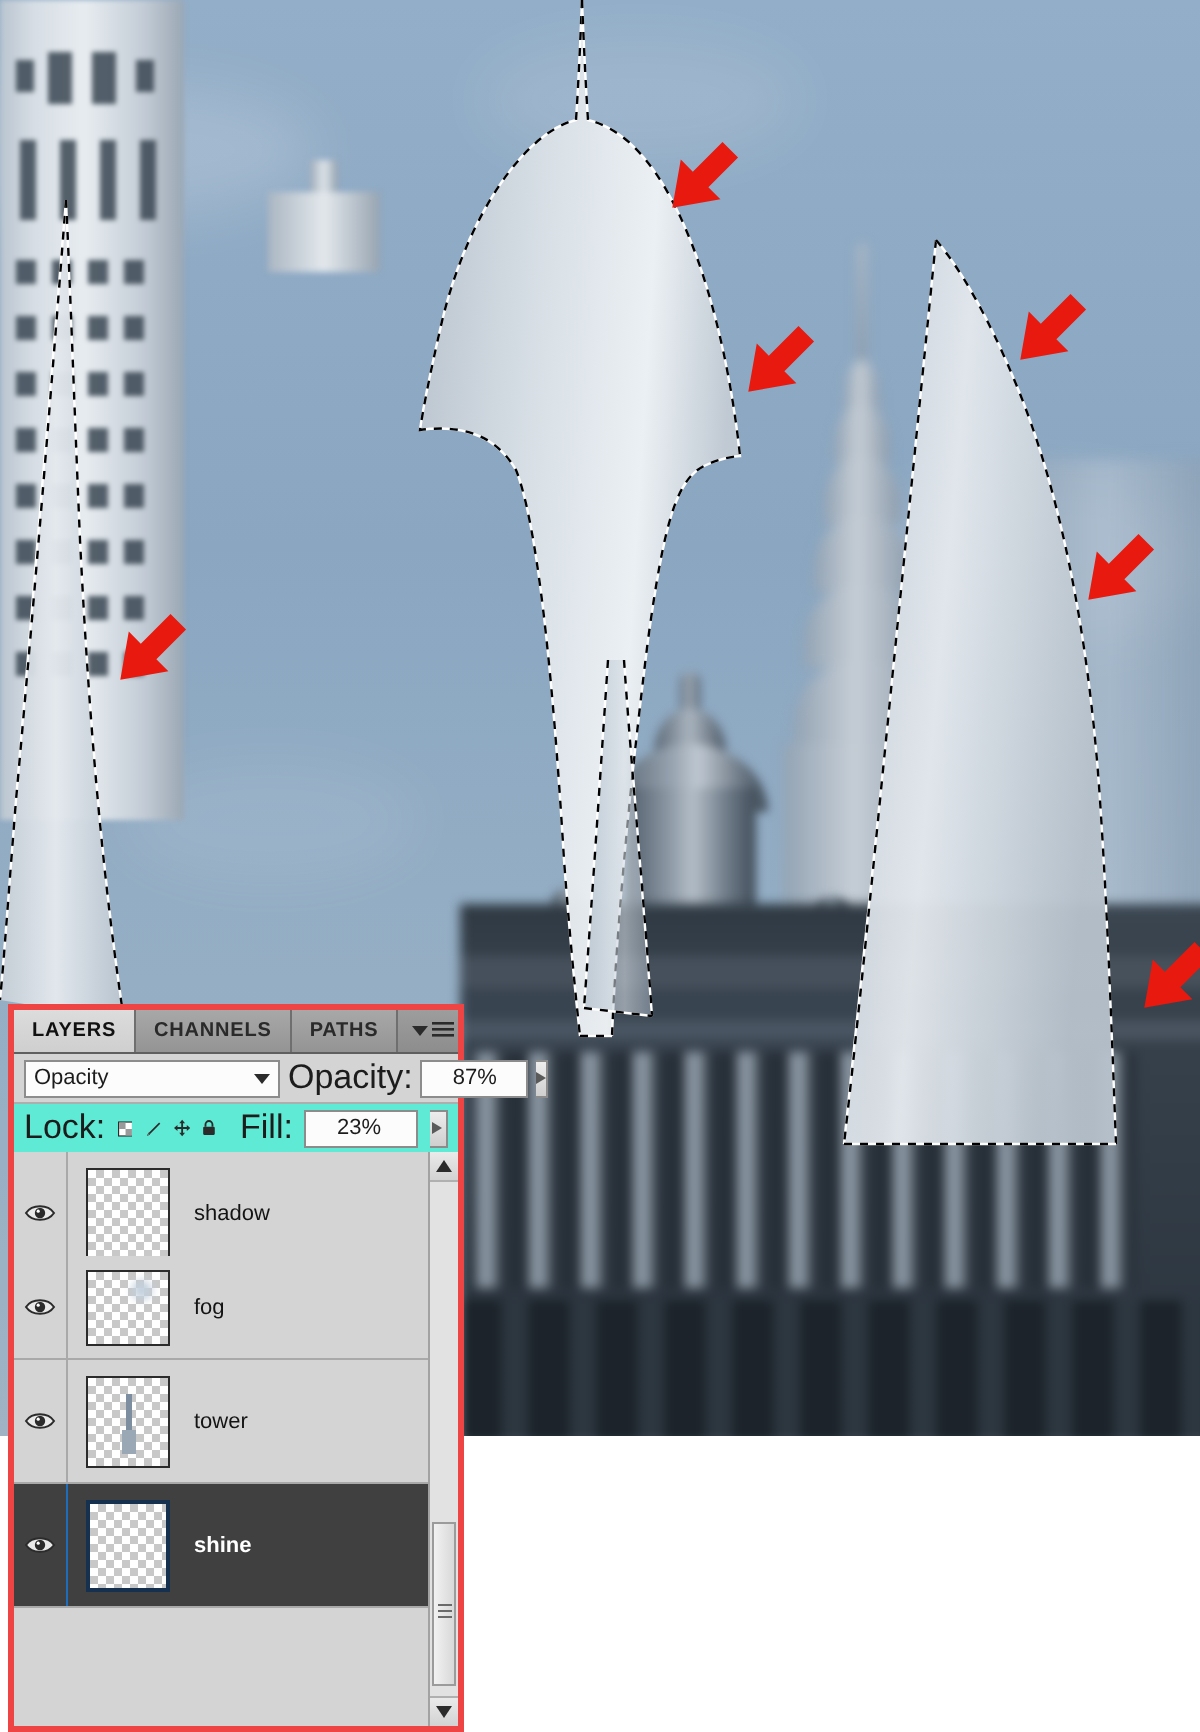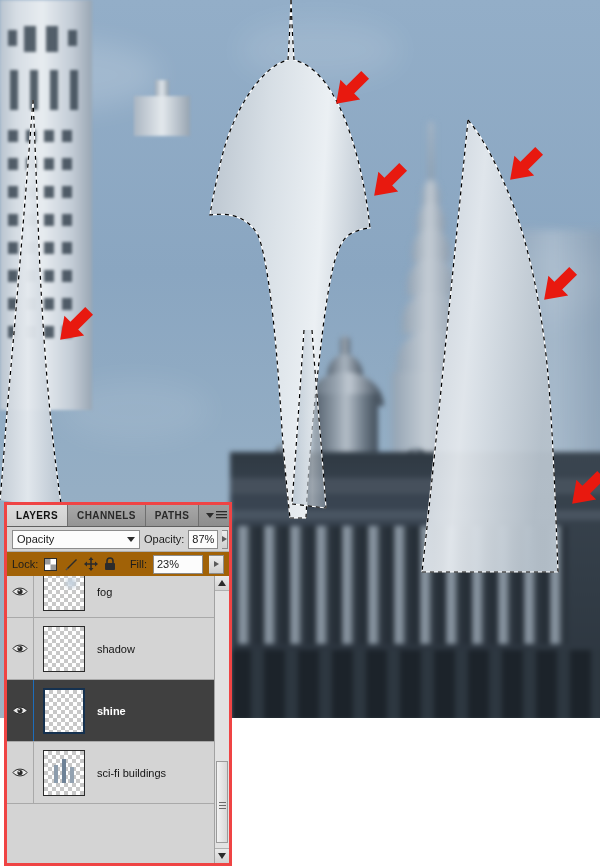--- a/index.html
+++ b/index.html
@@ -85,30 +85,30 @@
      background:linear-gradient(180deg,#a8a8a8,#949494);}
   .ptab.active{background:linear-gradient(180deg,#dcdcdc,#cfcfcf);color:#111;}
   #panel-menu-btn{margin-left:auto;display:flex;align-items:center;padding:0 7px;gap:2px;}
 
   #blend-row{height:24px;display:flex;align-items:center;padding:0 5px;gap:4px;
      border-bottom:1px solid #aeaeae;background:#d4d4d4;}
   #blend-select{flex:0 0 118px;height:17px;background:#fcfcfc;border:1px solid #8c8c8c;
      display:flex;align-items:center;padding:0 4px;position:relative;font-size:11px;}
   #blend-select .caret{position:absolute;right:4px;top:6px;width:0;height:0;
      border-left:4px solid transparent;border-right:4px solid transparent;border-top:5px solid #2b2b2b;}
-  .field-label{font-size:11px;color:#1c1c1c;}
+  .field-label{font-size:17px;color:#1c1c1c;}
   .num-field{height:17px;width:42px;background:#fcfcfc;border:1px solid #8c8c8c;
-     display:flex;align-items:center;justify-content:flex-start;padding:0 3px;font-size:11px;}
+     display:flex;align-items:center;justify-content:flex-start;padding:0 15px;font-size:11px;}
   .stepper{width:14px;height:17px;border:1px solid #8c8c8c;border-left:none;
      background:linear-gradient(180deg,#ededed,#cfcfcf);display:flex;align-items:center;justify-content:center;}
   .stepper .tri{width:0;height:0;border-top:3px solid transparent;border-bottom:3px solid transparent;
      border-left:5px solid #5a5a5a;}
 
   #lock-row{height:24px;display:flex;align-items:center;padding:0 5px;gap:6px;
-     border-bottom:1px solid #9b9b9b;background:#a16207;}
+     border-bottom:1px solid #9b9b9b;background:#5eead4;}
   #lock-row .spacer{margin-left:auto;}
 
   #layer-list{position:absolute;left:0;right:0;top:71px;bottom:0;overflow:hidden;background:#d4d4d4;}
   .layer-row{height:62px;display:flex;align-items:center;border-bottom:1px solid #a9a9a9;
      background:#d4d4d4;position:relative;box-sizing:border-box;}
   .layer-row.selected{background:#404040;}
   .layer-row.selected .layer-name{color:#ffffff;font-weight:bold;}
   .eye-cell{width:27px;display:flex;align-items:center;justify-content:center;
      border-right:1px solid #a9a9a9;height:100%;box-sizing:border-box;}
   .thumb{width:42px;height:46px;margin-left:9px;border:1px solid #2b2b2b;box-sizing:border-box;
@@ -416,20 +416,32 @@
     <div class="num-field">
       <span>23%</span>
     </div>
     <div class="stepper">
         <span class="tri"></span>
       </div>
   </div>
 
   <div id="layer-list">
 
+    <div class="layer-row">
+      <div class="eye-cell">
+        <svg class="ico" width="16" height="11" viewBox="0 0 16 11">
+          <path d="M1,5.5 C4,1 12,1 15,5.5 C12,10 4,10 1,5.5 Z" fill="#e9e9e9" stroke="#2b2b2b" stroke-width="1"></path>
+          <circle cx="8" cy="5.5" r="2.6" fill="#2b2b2b"></circle>
+          <circle cx="7.1" cy="4.6" r=".8" fill="#fff"></circle>
+        </svg>
+      </div>
+      <div class="thumb"></div>
+      <span class="layer-name">shadow</span>
+    </div>
+
     <div class="layer-row" style="height:52px;margin-top:-10px;">
       <div class="eye-cell">
         <svg class="ico" width="16" height="11" viewBox="0 0 16 11">
           <path d="M1,5.5 C4,1 12,1 15,5.5 C12,10 4,10 1,5.5 Z" fill="#e9e9e9" stroke="#2b2b2b" stroke-width="1"></path>
           <circle cx="8" cy="5.5" r="2.6" fill="#2b2b2b"></circle>
           <circle cx="7.1" cy="4.6" r=".8" fill="#fff"></circle>
         </svg>
       </div>
       <div class="thumb" style="height:38px;">
         <div class="mini" style="left:22px;top:4px;width:10px;height:10px;background:#c3d0dd;border-radius:50%;filter:blur(2px);"></div>
@@ -438,52 +450,39 @@
     </div>
 
     <div class="layer-row">
       <div class="eye-cell">
         <svg class="ico" width="16" height="11" viewBox="0 0 16 11">
           <path d="M1,5.5 C4,1 12,1 15,5.5 C12,10 4,10 1,5.5 Z" fill="#e9e9e9" stroke="#2b2b2b" stroke-width="1"></path>
           <circle cx="8" cy="5.5" r="2.6" fill="#2b2b2b"></circle>
           <circle cx="7.1" cy="4.6" r=".8" fill="#fff"></circle>
         </svg>
       </div>
-      <div class="thumb"></div>
-      <span class="layer-name">shadow</span>
-    </div>
-
+      <div class="thumb">
+        <div class="mini" style="left:19px;top:8px;width:3px;height:28px;background:#7d8ea0;"></div>
+        <div class="mini" style="left:17px;top:26px;width:7px;height:12px;background:#9aa8b6;"></div>
+      </div>
+      <span class="layer-name">tower</span>
+    </div>
 
     <div class="layer-row selected">
       <div class="eye-cell" style="border-right-color:#1d6dbb;">
         <svg class="ico" width="16" height="11" viewBox="0 0 16 11">
           <path d="M1,5.5 C4,1 12,1 15,5.5 C12,10 4,10 1,5.5 Z" fill="#e9e9e9" stroke="#2b2b2b" stroke-width="1"></path>
           <circle cx="8" cy="5.5" r="2.6" fill="#2b2b2b"></circle>
           <circle cx="7.1" cy="4.6" r=".8" fill="#fff"></circle>
         </svg>
       </div>
       <div class="thumb"></div>
       <span class="layer-name">shine</span>
     </div>
 
-    <div class="layer-row">
-      <div class="eye-cell">
-        <svg class="ico" width="16" height="11" viewBox="0 0 16 11">
-          <path d="M1,5.5 C4,1 12,1 15,5.5 C12,10 4,10 1,5.5 Z" fill="#e9e9e9" stroke="#2b2b2b" stroke-width="1"></path>
-          <circle cx="8" cy="5.5" r="2.6" fill="#2b2b2b"></circle>
-          <circle cx="7.1" cy="4.6" r=".8" fill="#fff"></circle>
-        </svg>
-      </div>
-      <div class="thumb">
-        <div class="mini" style="left:10px;top:14px;width:4px;height:18px;background:#8c9cac;"></div>
-        <div class="mini" style="left:18px;top:8px;width:4px;height:24px;background:#6f8296;"></div>
-        <div class="mini" style="left:26px;top:16px;width:4px;height:16px;background:#93a2b1;"></div>
-      </div>
-      <span class="layer-name">sci-fi buildings</span>
-    </div>
   </div>
 
   <div id="list-scrollbar">
     <div class="sb-btn">
       <svg width="8" height="6" viewBox="0 0 8 6">
           <polygon points="4,0 8,6 0,6" fill="#2b2b2b"></polygon>
         </svg>
     </div>
     <div class="sb-thumb">
       <span class="grip"></span>

